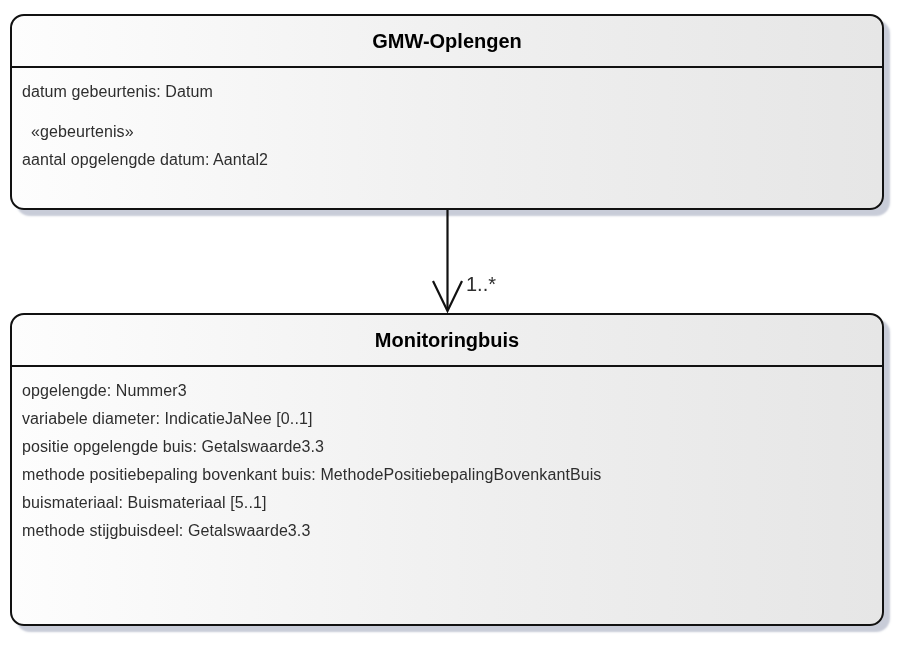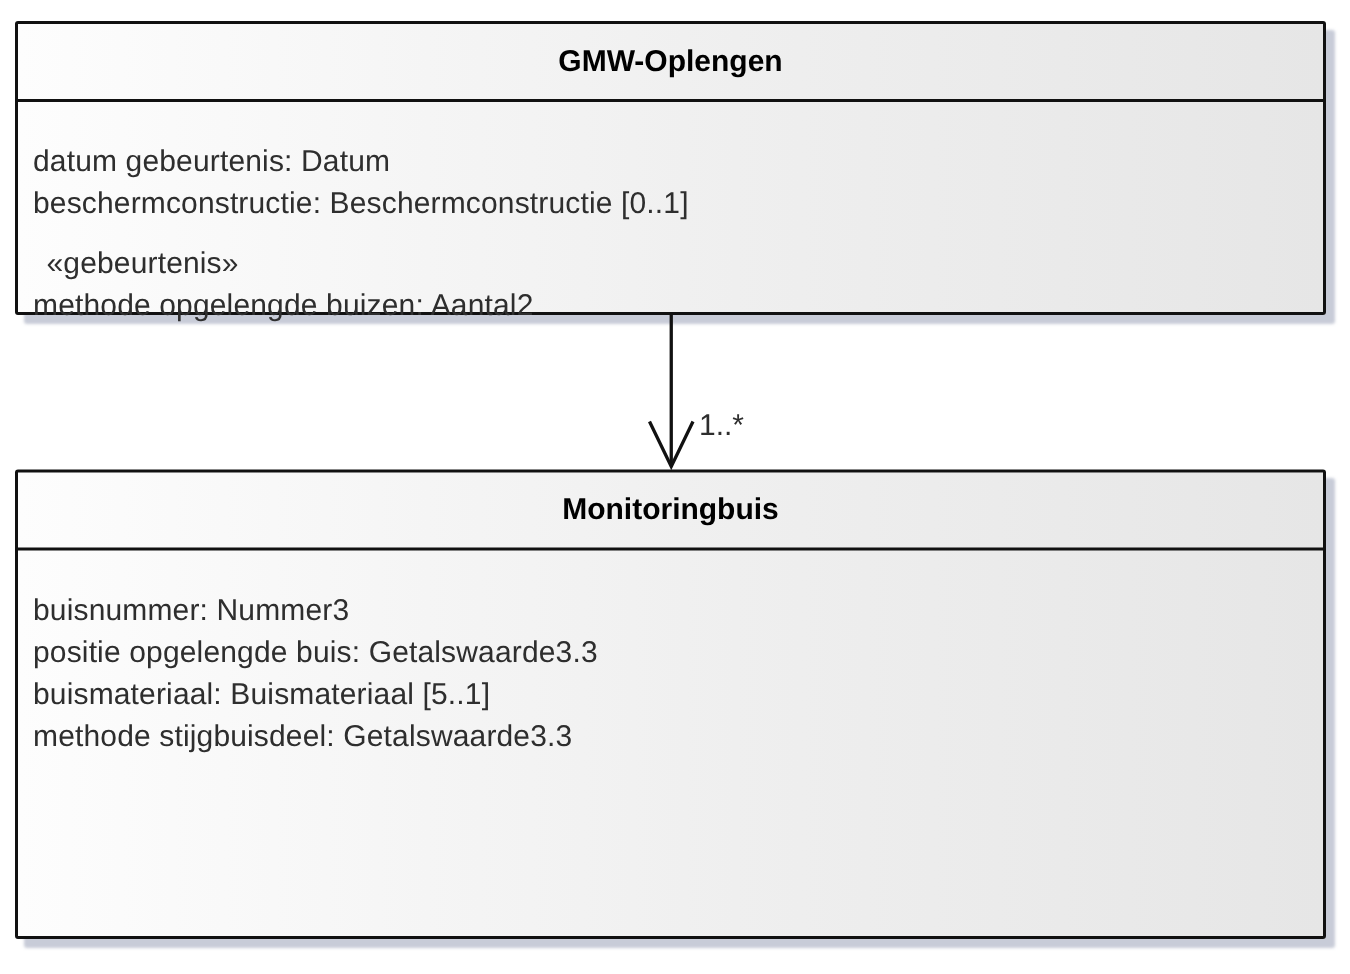--- a/index.html
+++ b/index.html
@@ -14,21 +14,21 @@
     background: #ffffff;
     overflow: hidden;
     font-family: "Liberation Sans", "DejaVu Sans", sans-serif;
   }
   .uml-class {
     position: absolute;
     left: 10px;
     width: 874px;
     background: linear-gradient(90deg, #fdfdfd 0%, #efefef 55%, #e6e6e6 100%);
     border: 2px solid #111111;
-    border-radius: 2px;
+    border-radius: 14px;
     box-shadow: 6px 6px 2px rgba(154, 162, 184, 0.55);
     box-sizing: border-box;
   }
   .class-top {
     top: 14px;
     height: 196px;
   }
   .class-bottom {
     top: 313px;
     height: 313px;
@@ -37,25 +37,24 @@
     height: 50px;
     line-height: 50px;
     border-bottom: 2px solid #111111;
     text-align: center;
     font-weight: bold;
     font-size: 20px;
     color: #000000;
   }
   .uml-attrs {
     padding: 10px 10px 0 10px;
-    font-size: 20px;
+    font-size: 16px;
     line-height: 28px;
     color: #2e2e2e;
     letter-spacing: 0.1px;
-    margin-top: 16px;
   }
   .attr {
     white-space: nowrap;
   }
   .stereotype {
     margin-top: 12px;
     padding-left: 9px;
   }
   .connector-svg {
     position: absolute;
@@ -76,35 +75,36 @@
 </style>
 </head>
 <body>
 
 <div class="canvas">
 
   <div class="uml-class class-top">
     <div class="uml-title">GMW-Oplengen</div>
     <div class="uml-attrs">
       <div class="attr">datum gebeurtenis: Datum</div>
-      <div class="attr">beschermconstructie: Beschermconstructie [0..1]</div>
       <div class="attr stereotype">«gebeurtenis»</div>
-      <div class="attr">methode opgelengde buizen: Aantal2</div>
+      <div class="attr">aantal opgelengde datum: Aantal2</div>
     </div>
   </div>
 
   <svg class="connector-svg" viewBox="0 0 900 649" xmlns="http://www.w3.org/2000/svg">
     <line x1="447.5" y1="210" x2="447.5" y2="310" stroke="#111111" stroke-width="2.2"></line>
     <polyline points="433,281 447.5,311 462,281" fill="none" stroke="#111111" stroke-width="2.2"></polyline>
   </svg>
   <div class="multiplicity">1..*</div>
 
   <div class="uml-class class-bottom">
     <div class="uml-title">Monitoringbuis</div>
     <div class="uml-attrs">
-      <div class="attr">buisnummer: Nummer3</div>
+      <div class="attr">opgelengde: Nummer3</div>
+      <div class="attr">variabele diameter: IndicatieJaNee [0..1]</div>
       <div class="attr">positie opgelengde buis: Getalswaarde3.3</div>
+      <div class="attr">methode positiebepaling bovenkant buis: MethodePositiebepalingBovenkantBuis</div>
       <div class="attr">buismateriaal: Buismateriaal [5..1]</div>
       <div class="attr">methode stijgbuisdeel: Getalswaarde3.3</div>
     </div>
   </div>
 
 </div>
 
 </body></html>

